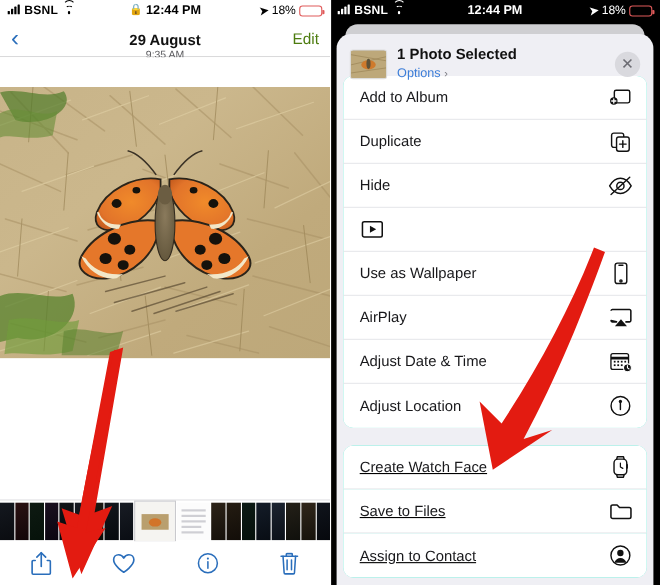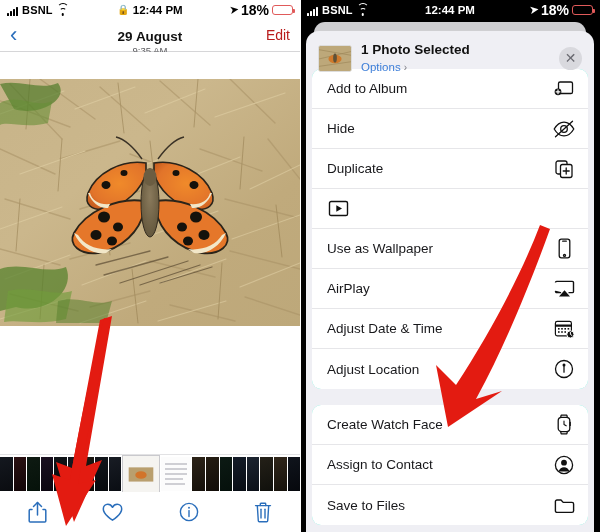--- a/index.html
+++ b/index.html
@@ -19,21 +19,21 @@
     overflow: hidden;
   }
   .statusbar {
     height: 19px; width: 100%;
     display: flex; align-items: center;
     padding: 0 7px;
     font-size: 11px; font-weight: bold;
     color: #000;
     position: relative;
   }
-  .sb-left { display: flex; align-items: flex-end; gap: 4px; }
+  .sb-left { display: flex; align-items: flex-start; gap: 4px; }
   .sb-center {
     position: absolute; left: 0; right: 0; top: 0; height: 19px;
     display: flex; align-items: center; justify-content: center; gap: 3px;
     pointer-events: none;
   }
   .sb-right { margin-left: auto; display: flex; align-items: center; gap: 3px; }
 
   .sig-bars { display: inline-flex; align-items: flex-end; gap: 1px; height: 9px; }
   .sig-bars i { display: block; width: 2px; background: #000; border-radius: .5px; }
   .sig-bars i:nth-child(1){height:3px}
@@ -49,21 +49,21 @@
     border-left-color: transparent; border-right-color: transparent;
     border-radius: 50%;
   }
   .wifi .w1 { width: 12px; height: 12px; bottom: 1px; }
   .wifi .w2 { width: 7px;  height: 7px;  bottom: 1px; }
   .wifi .w3 { width: 2.5px; height: 2.5px; bottom: 0; background: #000; border-radius: 50%; border: none; }
 
   .lock-glyph { font-size: 10px; line-height: 1; }
   .clock { font-size: 11.5px; font-weight: bold; }
   .loc-arrow { font-size: 10px; transform: rotate(-8deg); display: inline-block; }
-  .batt-pct { font-size: 14px; font-weight: bold; }
+  .batt-pct { font-size: 11px; font-weight: normal; }
   .battery {
     width: 21px; height: 10px; border: 1.2px solid #e05a5a; border-radius: 3px;
     position: relative; padding: 1.2px;
   }
   .battery::after {
     content: ""; position: absolute; right: -3px; top: 3px;
     width: 2px; height: 4px; background: #e05a5a; border-radius: 0 1px 1px 0;
   }
   .battery .fill { height: 100%; background: #e8413f; border-radius: 1px; }
 
@@ -76,21 +76,21 @@
   }
   .back-chevron {
     color: #2a6ebb; font-size: 22px; line-height: 1; font-weight: 300;
     cursor: pointer;
   }
   .nav-title-wrap {
     position: absolute; left: 0; right: 0; text-align: center; line-height: 1.05; margin-top: 16px;
   }
   .nav-date { font-size: 13.5px; font-weight: bold; color: #111; }
   .nav-time { font-size: 9.5px; color: #5a5a5e; margin-top: 1px; }
-  .edit-btn { color: #b91c1c; font-size: 14px; cursor: pointer; }
+  .edit-btn { color: #4d7c0f; font-size: 14px; cursor: pointer; }
 
   .photo-stage {
     position: relative;
     height: 300px;
     background: #fff;
     display: flex; align-items: center; justify-content: center;
   }
   .photo-frame {
     width: 300px; height: 247px;
     position: relative; overflow: hidden;
@@ -151,21 +151,21 @@
   .hdr-options { font-size: 11.5px; color: #3b7dd8; cursor: pointer; margin-top: 1px; }
   .hdr-options .chev { color: #7a7a80; font-size: 10px; }
   .close-btn {
     width: 23px; height: 23px; border-radius: 50%;
     background: #d9d9de; color: #6b6b72;
     display: flex; align-items: center; justify-content: center;
     font-size: 14px; cursor: pointer; flex: 0 0 auto;
   }
 
   .menu-group { background: #5eead4; border-radius: 9px; margin: 16px 6px; overflow: hidden; }
-  .menu-group + .menu-group { margin-top: 8px; }
+  .menu-group + .menu-group { margin-top: 8px; text-decoration: underline; }
   .menu-row {
     height: 40px; display: flex; align-items: center;
     padding: 0 13px 0 15px; cursor: pointer;
     border-bottom: 1px solid #e6e6e9;
     background: #fff;
   }
   .menu-row:last-child { border-bottom: none; }
   .menu-label { flex: 1 1 auto; font-size: 13.5px; color: #18181b; }
   .menu-icon { flex: 0 0 auto; width: 22px; height: 22px; display: flex;
     align-items: center; justify-content: center; color: #111; }
@@ -497,36 +497,36 @@
             <span class="menu-label">Add to Album</span>
             <span class="menu-icon">
               <svg width="20" height="18" viewBox="0 0 20 18" fill="none" stroke="#111" stroke-width="1.3" stroke-linejoin="round">
                 <rect x="4.5" y="2" width="14" height="11.5" rx="1.6"></rect>
                 <circle cx="4" cy="11.8" r="3.4" fill="#111" stroke="none"></circle>
                 <path d="M4 9.9 V 13.7 M2.1 11.8 H 5.9" stroke="#fff" stroke-width="1.2" stroke-linecap="round"></path>
               </svg>
             </span>
           </div>
           <div class="menu-row">
+            <span class="menu-label">Duplicate</span>
+            <span class="menu-icon">
+              <svg width="20" height="20" viewBox="0 0 20 20" fill="none" stroke="#111" stroke-width="1.3" stroke-linejoin="round">
+                <rect x="2" y="2" width="11" height="13" rx="2"></rect>
+                <rect x="6.5" y="5.5" width="11.5" height="13" rx="2" fill="#fff"></rect>
+                <path d="M12.2 9 V 15 M9.2 12 H 15.2" stroke-linecap="round"></path>
+              </svg>
+            </span>
+          </div>
+          <div class="menu-row">
             <span class="menu-label">Hide</span>
             <span class="menu-icon">
               <svg width="22" height="18" viewBox="0 0 22 18" fill="none" stroke="#111" stroke-width="1.3" stroke-linecap="round" stroke-linejoin="round">
                 <path d="M1.2 9 C 4 4.2, 8 2.1, 11 2.1 C 14 2.1, 18 4.2, 20.8 9 C 18 13.8, 14 15.9, 11 15.9 C 8 15.9, 4 13.8, 1.2 9 Z"></path>
                 <circle cx="11" cy="9" r="3.3"></circle>
                 <path d="M2.5 16.8 L 19.5 1.2"></path>
-              </svg>
-            </span>
-          </div>
-          <div class="menu-row">
-            <span class="menu-label">Duplicate</span>
-            <span class="menu-icon">
-              <svg width="20" height="20" viewBox="0 0 20 20" fill="none" stroke="#111" stroke-width="1.3" stroke-linejoin="round">
-                <rect x="2" y="2" width="11" height="13" rx="2"></rect>
-                <rect x="6.5" y="5.5" width="11.5" height="13" rx="2" fill="#fff"></rect>
-                <path d="M12.2 9 V 15 M9.2 12 H 15.2" stroke-linecap="round"></path>
               </svg>
             </span>
           </div>
           <div class="menu-row">
             <span class="menu-icon">
               <svg width="21" height="17" viewBox="0 0 21 17" fill="none" stroke="#111" stroke-width="1.4" stroke-linejoin="round">
                 <rect x="1.5" y="1.5" width="18" height="14" rx="1.6"></rect>
                 <path d="M8.3 5.3 L 14 8.5 L 8.3 11.7 Z" fill="#111" stroke="none"></path>
               </svg>
             </span>
@@ -589,34 +589,34 @@
               <svg width="16" height="21" viewBox="0 0 16 21" fill="none" stroke="#111" stroke-width="1.3" stroke-linejoin="round">
                 <path d="M4.6 3.6 L 5.2 1.2 H 10.8 L 11.4 3.6"></path>
                 <path d="M4.6 17.4 L 5.2 19.8 H 10.8 L 11.4 17.4"></path>
                 <rect x="2.2" y="3.4" width="11.6" height="14.2" rx="3.4"></rect>
                 <path d="M14.2 8.4 V 11.4" stroke-linecap="round"></path>
                 <path d="M8 7 V 10.5 L 10.2 11.8" stroke-width="1.1" stroke-linecap="round"></path>
               </svg>
             </span>
           </div>
           <div class="menu-row">
+            <span class="menu-label">Save to Files</span>
+            <span class="menu-icon">
+              <svg width="21" height="17" viewBox="0 0 21 17" fill="none" stroke="#111" stroke-width="1.4" stroke-linejoin="round">
+                <path d="M1.4 4.6 a1.6 1.6 0 0 1 1.6 -1.6 H 7 L 9.2 5.4 H 18 a1.6 1.6 0 0 1 1.6 1.6 V 13.8 a1.6 1.6 0 0 1 -1.6 1.6 H 3 a1.6 1.6 0 0 1 -1.6 -1.6 Z"></path>
+              </svg>
+            </span>
+          </div>
+          <div class="menu-row">
             <span class="menu-label">Assign to Contact</span>
             <span class="menu-icon">
               <svg width="20" height="20" viewBox="0 0 20 20" fill="none" stroke="#111" stroke-width="1.3">
                 <circle cx="10" cy="10" r="8.6"></circle>
                 <circle cx="10" cy="7.7" r="2.9" fill="#111" stroke="none"></circle>
                 <path d="M4.4 16.6 C 5.5 13.6, 7.6 12.2, 10 12.2 C 12.4 12.2, 14.5 13.6, 15.6 16.6 Z" fill="#111" stroke="none"></path>
-              </svg>
-            </span>
-          </div>
-          <div class="menu-row">
-            <span class="menu-label">Save to Files</span>
-            <span class="menu-icon">
-              <svg width="21" height="17" viewBox="0 0 21 17" fill="none" stroke="#111" stroke-width="1.4" stroke-linejoin="round">
-                <path d="M1.4 4.6 a1.6 1.6 0 0 1 1.6 -1.6 H 7 L 9.2 5.4 H 18 a1.6 1.6 0 0 1 1.6 1.6 V 13.8 a1.6 1.6 0 0 1 -1.6 1.6 H 3 a1.6 1.6 0 0 1 -1.6 -1.6 Z"></path>
               </svg>
             </span>
           </div>
         </div>
       </div>
 
       <svg class="arrow-svg" style="left:110px;top:200px;width:190px;height:230px" viewBox="0 0 190 230">
         <path d="M140 10 C 122 60, 96 125, 66 180 L 92 172 L 38 208 L 26 146 L 46 166 C 80 114, 110 58, 130 6 Z" fill="#e31b11"></path>
       </svg>
     </div>

